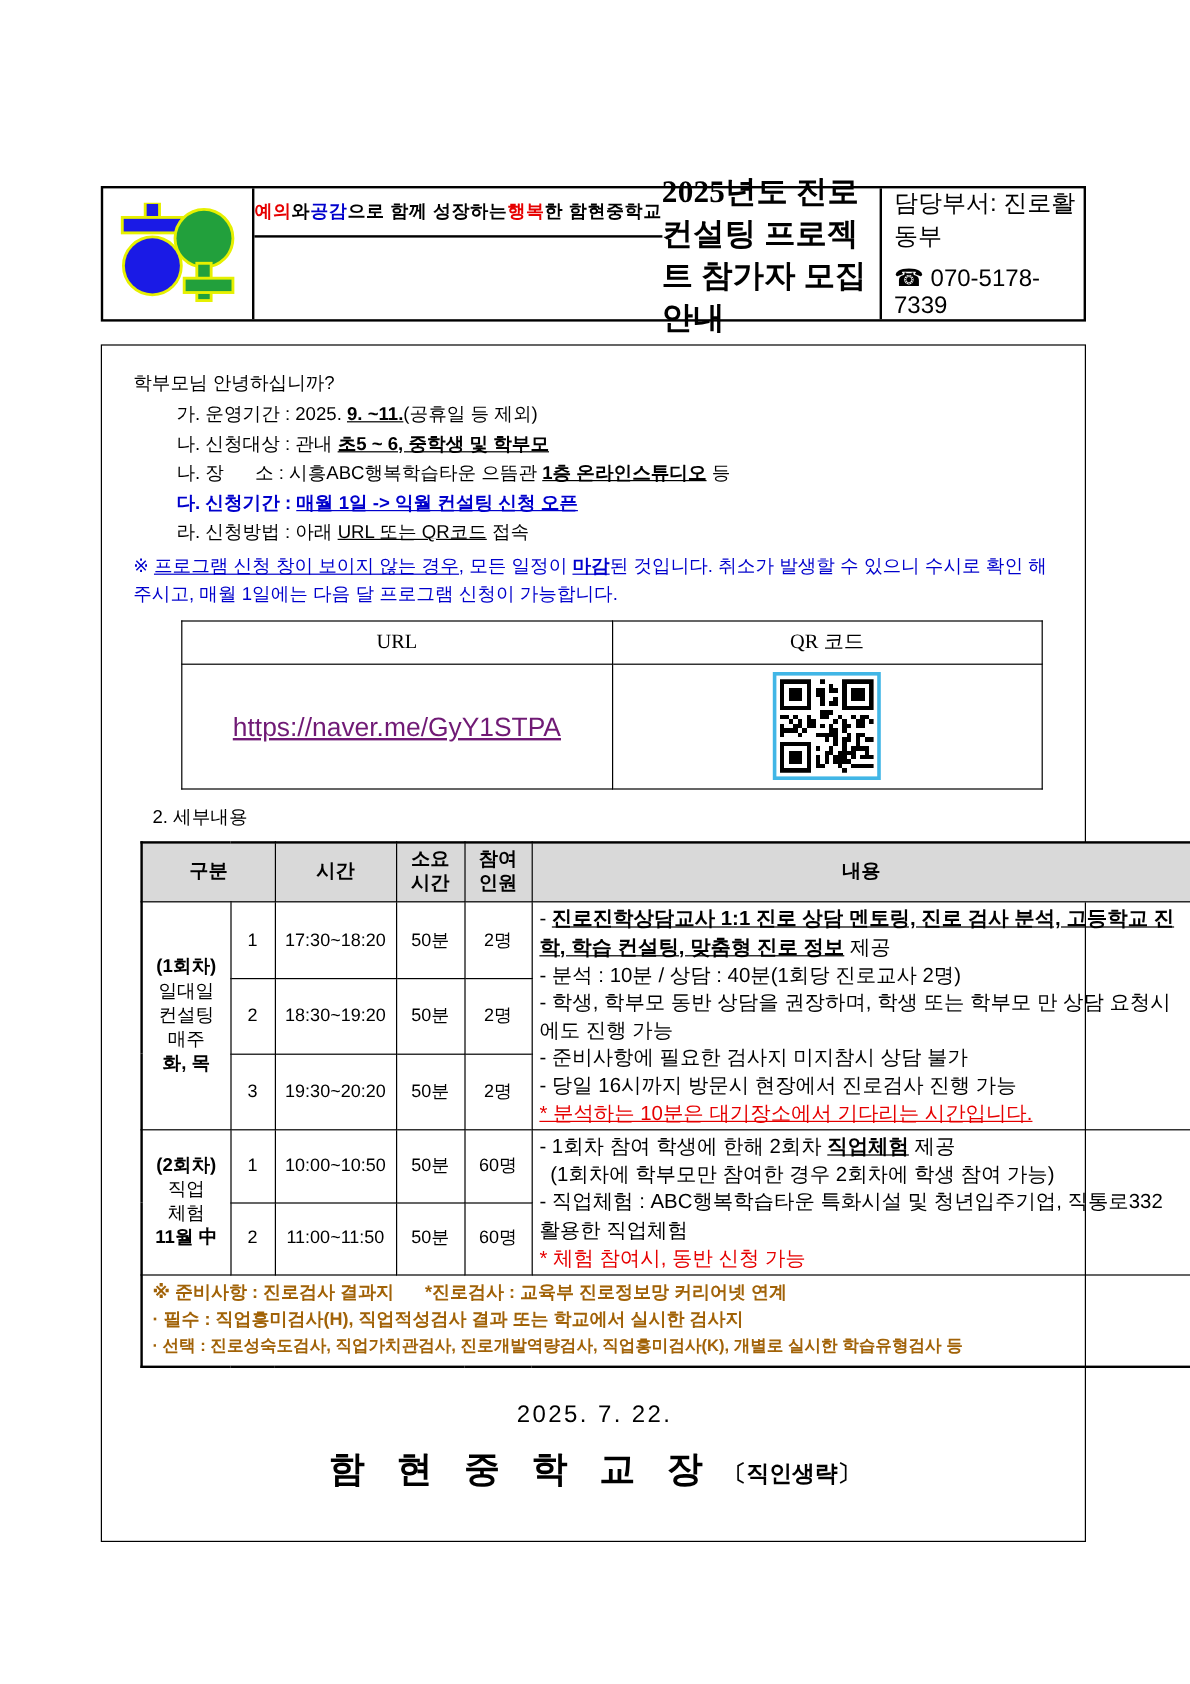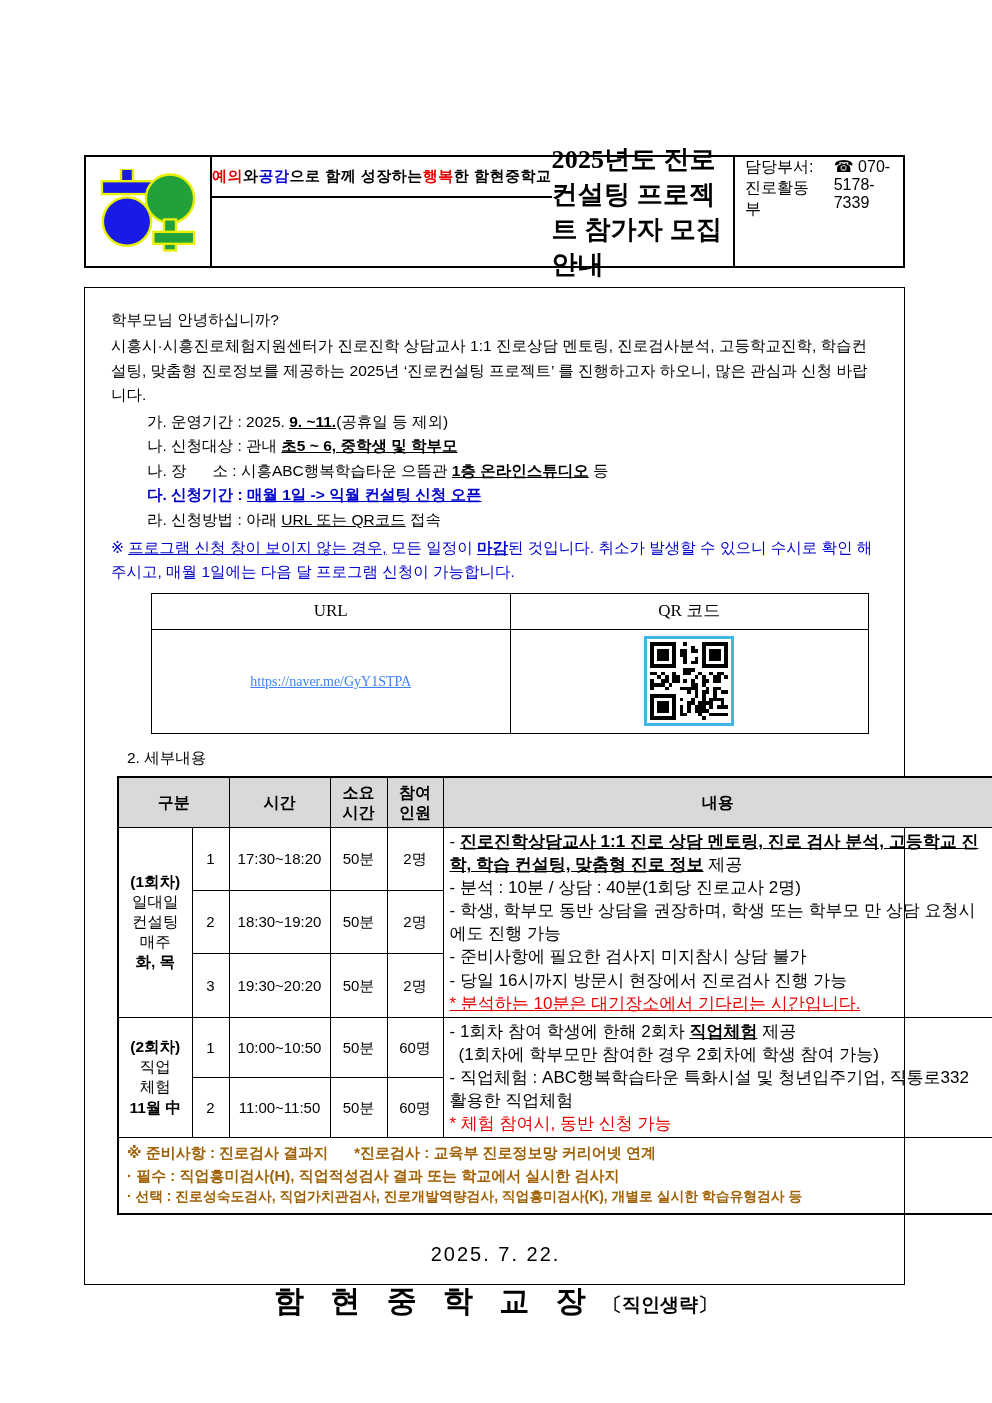--- a/index.html
+++ b/index.html
@@ -5,36 +5,36 @@
   html,body{margin:0;padding:0;background:#ffffff;}
   body{width:992px;height:1403px;position:relative;font-family:"Liberation Sans","DejaVu Sans",sans-serif;color:#000;}
   .page{position:absolute;inset:0;background:#fff;}
 
   
   .hdr{position:absolute;left:84px;top:155px;width:821px;height:113px;border:2px solid #000;display:flex;box-sizing:border-box;}
   .hdr-logo{width:126px;border-right:2px solid #000;display:flex;align-items:center;justify-content:center;box-sizing:border-box;}
   .hdr-mid{flex:1;display:flex;flex-direction:row;border-right:2px solid #000;box-sizing:border-box;}
   .hdr-slogan{height:41px;border-bottom:2px solid #000;display:flex;align-items:center;justify-content:center;font-size:15px;font-weight:bold;letter-spacing:.5px;box-sizing:border-box;}
   .hdr-title{flex:1;display:flex;align-items:center;justify-content:center;font-size:26px;font-weight:bold;letter-spacing:.2px;font-family:Liberation Serif, serif;}
-  .hdr-right{width:168px;display:flex;flex-direction:row;justify-content:center;gap:9px;padding-left:10px;font-size:16px;box-sizing:border-box;}
+  .hdr-right{width:168px;display:flex;flex-direction:column;justify-content:center;gap:9px;padding-left:10px;font-size:20px;box-sizing:border-box;}
   .red{color:#e60000;} .blue{color:#0000cc;} .b{font-weight:bold;} .u{text-decoration:underline;}
 
   
   .main{position:absolute;left:84px;top:287px;width:821px;height:998px;border:1px solid #000;box-sizing:border-box;padding:20px 24px 0 26px;font-size:15.5px;line-height:1.58;}
   .intro{margin:0 0 2px 0;}
   .sec-title{margin:6px 0 2px 16px;}
   .item{margin-left:36px;white-space:pre-wrap;}
   .notice{margin-top:4px;color:#0000cc;line-height:1.5;}
 
   
   .url-table{width:718px;margin:10px auto 0 40px;border-collapse:collapse;}
   .url-table td,.url-table th{border:1px solid #000;text-align:center;font-weight:normal;}
   .url-table th{height:33px;font-family:"Liberation Serif","DejaVu Serif",serif;font-size:17px;}
   .url-table td{height:101px;}
-  .url-link{font-family:Liberation Serif, serif;font-size:14px;color:#3b82f6;text-decoration:underline;}
+  .url-link{font-family:Liberation Sans, sans-serif;font-size:22px;color:#701a75;text-decoration:underline;}
   .qr-wrap{display:inline-block;border:3px solid #41b6e6;background:#fff;padding:3px;line-height:0;}
 
   
   .sec2{margin:12px 0 6px 16px;}
   .dt{border-collapse:collapse;width:877px;margin-left:6px;font-size:15px;}
   .dt th,.dt td{border:1px solid #000;box-sizing:border-box;}
   .dt{border:2px solid #000;}
   .dt th{background:#d9d9d9;font-size:16px;height:50px;line-height:1.25;}
   .dt .c{text-align:center;}
   .dt .num-row td{height:55px;}
@@ -84,21 +84,20 @@
     </div>
     <div class="hdr-right">
       <span>담당부서: 진로활동부</span>
       <span>☎ 070-5178-7339</span>
     </div>
   </div>
 
   <div class="main">
 
     <p class="intro">학부모님 안녕하십니까?</p>
-    <p class="intro">시흥시·시흥진로체험지원센터가 진로진학 상담교사 1:1 진로상담 멘토링, 진로검사분석, 고등학교진학, 학습컨설팅, 맞춤형 진로정보를 제공하는 2025년 ‘진로컨설팅 프로젝트’ 를 진행하고자 하오니, 많은 관심과 신청 바랍니다.</p>
 
 
     <div class="item"><span>가. 운영기간 : </span><span>2025. </span><span class="b u">9. ~11.</span><span>(공휴일 등 제외)</span></div>
     <div class="item"><span>나. 신청대상 : </span><span>관내 </span><span class="b u">초5 ~ 6, 중학생 및 학부모</span><span></span></div>
     <div class="item"><span>나. 장      소 : </span><span>시흥ABC행복학습타운 으뜸관 </span><span class="b u">1층 온라인스튜디오</span><span> 등</span></div>
     <div class="item blue b"><span>다. 신청기간 : </span><span class="u">매월 1일 -&gt; 익월 컨설팅 신청 오픈</span></div>
     <div class="item"><span>라. 신청방법 : </span><span>아래 </span><span class="u">URL 또는 QR코드</span><span> 접속</span></div>
 
     <div class="notice"><span>※ </span><span class="u">프로그램 신청 창이 보이지 않는 경우,</span><span> 모든 일정이 </span><span class="b u">마감</span><span>된 것입니다. 취소가 발생할 수 있으니 수시로 확인 해주시고, 매월 1일에는 다음 달 프로그램 신청이 가능합니다.</span></div>
 

